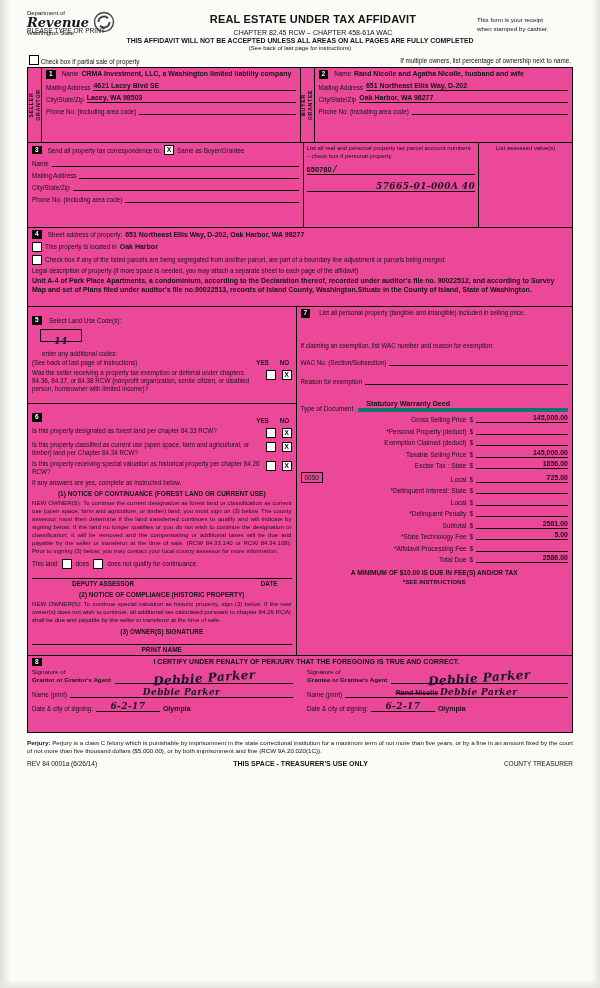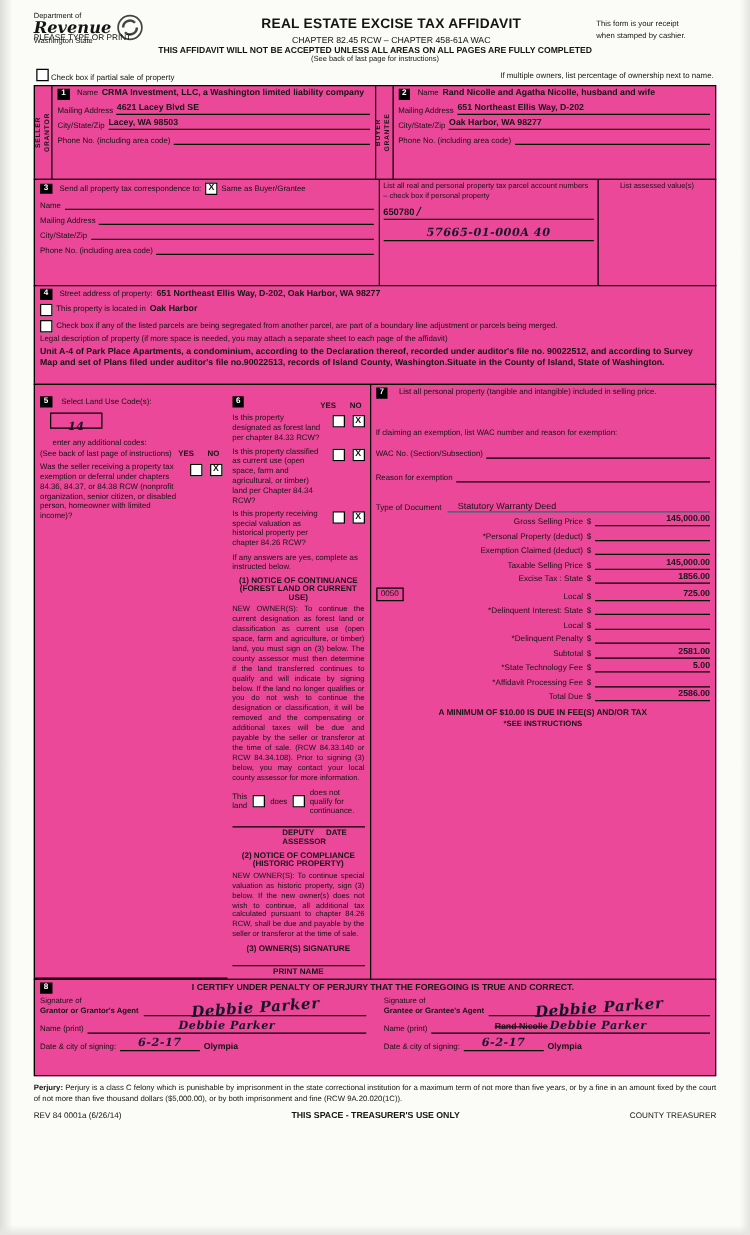--- a/index.html
+++ b/index.html
@@ -42,42 +42,42 @@
   .cellpad{flex:1;padding:2px 4px;display:flex;flex-direction:column}
   
   .c3a{width:49%;padding:2px 4px;border-right:1px solid #000;display:flex;flex-direction:column}
   .c3b{width:31%;padding:2px 3px;border-right:1px solid #000}
   .c3c{flex:1;padding:2px 3px;text-align:center}
   .small-head{font-size:6px;line-height:1.25}
   
   .c4{flex:1;padding:2px 4px}
   .legal{font-size:7px;font-weight:bold;line-height:1.3;margin-top:2px}
   
-  .dleft{width:50%;border-right:1px solid #000;display:flex;flex-direction:row}
+  .dleft{width:50%;border-right:1px solid #000;display:flex;flex-direction:column}
   .dright{width:50%;display:flex;flex-direction:column;padding:2px 4px}
   .s5{border-bottom:1px solid #000;padding:2px 4px;min-height:92px}
   .s6{padding:2px 4px;flex:1}
   .codebox{display:inline-block;border:1px solid #000;min-width:40px;height:11px;text-align:center;margin:2px 0 0 8px}
   .ynhead{display:flex;justify-content:flex-end;gap:8px;font-size:6.3px;font-weight:bold;margin-top:2px}
   .ynhead span{width:14px;text-align:center}
   .qrow{display:flex;gap:6px;font-size:6.3px;margin-top:3px;line-height:1.25}
   .qtext{flex:1}
   .qcbs{display:flex;gap:6px;align-items:flex-start;padding-top:1px}
   .ctitle{text-align:center;font-size:6.5px;font-weight:bold;margin-top:4px}
   .para{font-size:6.1px;line-height:1.3;text-align:justify;margin-top:2px}
   .landrow{display:flex;align-items:center;gap:4px;font-size:6.3px;margin-top:4px}
   .sep-line{border-bottom:1px solid #000;margin-top:9px}
   .deputy-row{display:flex;justify-content:space-between;font-size:6.3px;font-weight:bold;padding:1px 14px 0 40px}
   
   .mrow{display:flex;align-items:flex-end;gap:3px;margin-top:2.5px;font-size:6.5px}
   .mlabel{flex:1;text-align:right}
   .mval{width:92px;border-bottom:1px solid #000;text-align:right;font-weight:bold;font-size:7px;min-height:8px}
   .mboxed{border:1px solid #000;padding:0 3px;font-size:6.5px;line-height:9px}
   .docrow{display:flex;align-items:flex-end;gap:5px;font-size:6.5px;margin-top:4px}
-  .docval{flex:1;border-bottom:1px solid #0f766e;font-weight:normal;font-size:7.2px;padding-left:8px}
+  .docval{flex:1;border-bottom:4px solid #0f766e;font-weight:bold;font-size:7.2px;padding-left:8px}
   .minnote{text-align:center;font-size:6.6px;font-weight:bold;margin-top:6px}
   .seeinstr{text-align:center;font-size:6.2px;font-weight:bold;margin-top:2px}
   
   .cert{flex:1;padding:2px 4px;min-height:72px}
   .cert-head{display:flex;align-items:center}
   .cert-state{flex:1;text-align:center;font-size:7px;font-weight:bold}
   .cert-cols{display:flex;gap:14px;margin-top:2px}
   .cert-col{width:50%}
   .sigrow{display:flex;align-items:flex-end;gap:4px}
   .siglabel{font-size:6.2px;line-height:1.3}
@@ -107,21 +107,21 @@
           <div class="rev">Revenue</div>
           <div class="wa">Washington State</div>
         </div>
         <svg class="emblem" width="22" height="22" viewBox="0 0 22 22">
           <circle cx="11" cy="11" r="9.5" fill="none" stroke="#444" stroke-width="1.4"></circle>
           <path d="M5.5 11a5.5 5.5 0 0 1 9.5-3.8" fill="none" stroke="#444" stroke-width="2"></path>
           <path d="M16.5 11a5.5 5.5 0 0 1-9.5 3.8" fill="none" stroke="#444" stroke-width="2"></path>
         </svg>
       </div>
       <div class="title-block">
-        <div class="title">REAL ESTATE EXCISE TAX AFFIDAVIT</div>
+        <div class="title">REAL ESTATE UNDER TAX AFFIDAVIT</div>
         <div class="chapter">CHAPTER 82.45 RCW – CHAPTER 458-61A WAC</div>
       </div>
       <div class="receipt">
         <div>This form is your receipt</div>
         <div>when stamped by cashier.</div>
       </div>
     </div>
     <div class="please">PLEASE TYPE OR PRINT</div>
     <div class="warning">THIS AFFIDAVIT WILL NOT BE ACCEPTED UNLESS ALL AREAS ON ALL PAGES ARE FULLY COMPLETED</div>
     <div class="seeback">(See back of last page for instructions)</div>
@@ -212,21 +212,21 @@
             <span class="lbl">Phone No. (including area code)</span>
             <span class="fill"></span>
           </div>
       </div>
       <div class="c3b">
         <div class="small-head">List all real and personal property tax parcel account numbers – check box if personal property</div>
         <div class="frow" style="margin-top:4px">
           <span class="fill" style="text-align:left"><span class="fval" style="font-size:7.5px">650780</span> <span class="hand">/</span></span>
         </div>
         <div class="frow" style="margin-top:6px">
-          <span class="fill" style="text-align:center"><span class="hand">57665-01-000A 40</span></span>
+          <span class="fill" style="text-align:right"><span class="hand">57665-01-000A 40</span></span>
         </div>
       </div>
       <div class="c3c">
         <div class="small-head">List assessed value(s)</div>
       </div>
     </div>
 
     <div class="bx" style="min-height:78px">
       <div class="c4">
         <div class="frow" style="margin-top:0;align-items:center">

